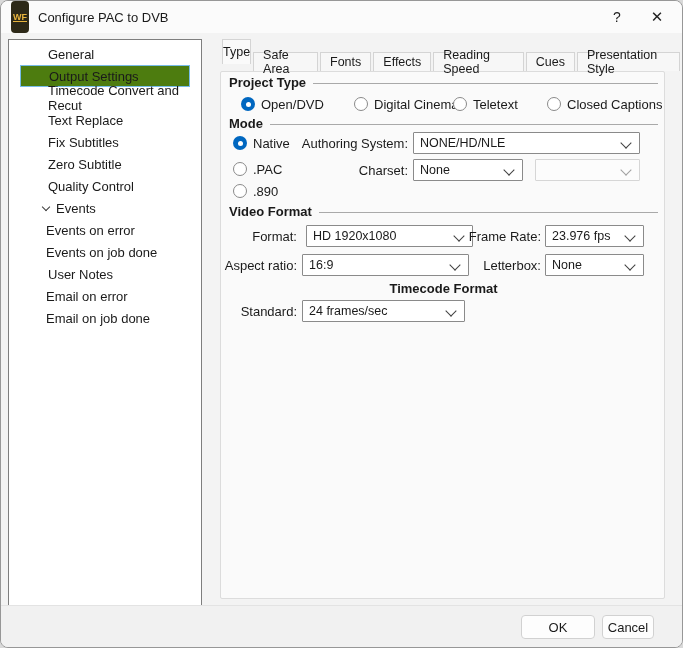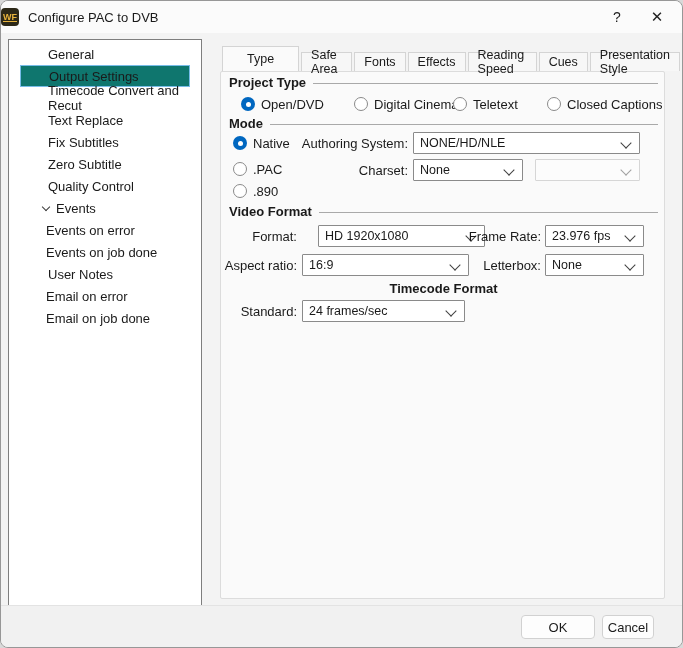--- a/index.html
+++ b/index.html
@@ -1,39 +1,39 @@
 <!DOCTYPE html>
 <html><head>
 <meta charset="utf-8">
 <style>
   html,body{margin:0;padding:0;background:#d9d9d9;font-family:"Liberation Sans",sans-serif;}
   #window{position:relative;width:683px;height:648px;background:#f3f3f3;border:1px solid #979797;
           border-radius:8px;overflow:hidden;box-sizing:border-box;color:#1a1a1a;}
   
   .titlebar{position:absolute;left:0;top:0;right:0;height:32px;background:#fbfbfb;display:flex;align-items:center;}
-  .app-icon{width:18px;height:18px;border-radius:4px;background:#2c2817;
+  .app-icon{width:18px;height:32px;margin-left:10px;border-radius:4px;background:#2c2817;
             color:#e7b33d;font-size:9px;font-weight:bold;display:flex;align-items:center;justify-content:center;flex:none;text-decoration:underline;}
   .title-text{margin-left:9px;font-size:13px;}
   .tb-spacer{flex:1;}
   .tb-btn{width:40px;height:32px;display:flex;align-items:center;justify-content:center;font-size:14px;color:#222;}
   .tb-btn.close{margin-right:5px;font-size:15px;}
   
   .sidebar{position:absolute;left:7px;top:38px;width:194px;height:572px;background:#ffffff;
            border:1px solid #7e7e7e;box-sizing:border-box;padding-top:3px;}
   .sb-item{height:22px;display:flex;align-items:center;font-size:13px;padding-left:28px;box-sizing:border-box;margin:0 11px;}
   .sb-item.child{padding-left:26px;}
   .sb-item.expandable{padding-left:12px;}
-  .sb-item.selected{background:#0f766e;border:1px solid #77bce8;}
+  .sb-item.selected{background:#4d7c0f;border:1px solid #77bce8;}
   .sb-cv{width:5px;height:5px;border-right:1px solid #3a3a3a;border-bottom:1px solid #3a3a3a;
          transform:rotate(45deg);margin:0 7px 3px 11px;flex:none;}
   
   .tabbar{position:absolute;left:221px;top:46px;height:25px;display:flex;align-items:flex-end;z-index:3;}
   .tab{height:19px;margin-bottom:1px;box-sizing:border-box;border:1px solid #d4d4d4;border-bottom:none;
        background:#f7f7f7;padding:0 9px;font-size:12.5px;display:flex;align-items:center;margin-right:2px;}
-  .tab.active{height:25px;margin-bottom:1px;background:#fafafa;padding:0 24px;z-index:4;}
+  .tab.active{height:25px;margin-bottom:8px;background:#fafafa;padding:0 0;z-index:4;}
   .panel{position:absolute;left:219px;top:70px;width:445px;height:528px;background:#fafafa;
          border:1px solid #dcdcdc;box-sizing:border-box;border-radius:2px;z-index:1;}
   
   .group-head{position:absolute;display:flex;align-items:center;gap:7px;z-index:2;height:15px;}
   .group-title{font-size:13px;font-weight:bold;white-space:nowrap;}
   .group-line{flex:1;border-top:1px solid #a9a9a9;margin-top:2px;}
   
   .radio-item{position:absolute;display:flex;align-items:center;gap:6px;font-size:13px;z-index:2;height:16px;}
   .radio{width:14px;height:14px;border-radius:50%;border:1px solid #8a8a8a;background:#fff;
          box-sizing:border-box;position:relative;flex:none;}
@@ -172,21 +172,21 @@
   <div class="combo disabled" style="left:534px;top:158px;width:105px;">
     <span></span>
     <span class="cv"></span>
   </div>
 
   <div class="group-head" style="left:228px;top:203px;width:429px;">
     <span class="group-title">Video Format</span>
     <span class="group-line"></span>
   </div>
   <div class="lbl" style="left:230px;top:228px;width:66px;">Format:</div>
-  <div class="combo" style="left:317px;top:224px;width:167px;">
+  <div class="combo" style="left:305px;top:224px;width:167px;">
     <span>HD 1920x1080</span>
     <span class="cv"></span>
   </div>
   <div class="lbl" style="left:460px;top:228px;width:80px;">Frame Rate:</div>
   <div class="combo" style="left:544px;top:224px;width:99px;">
     <span>23.976 fps</span>
     <span class="cv"></span>
   </div>
   <div class="lbl" style="left:222px;top:257px;width:74px;">Aspect ratio:</div>
   <div class="combo" style="left:301px;top:253px;width:167px;">

